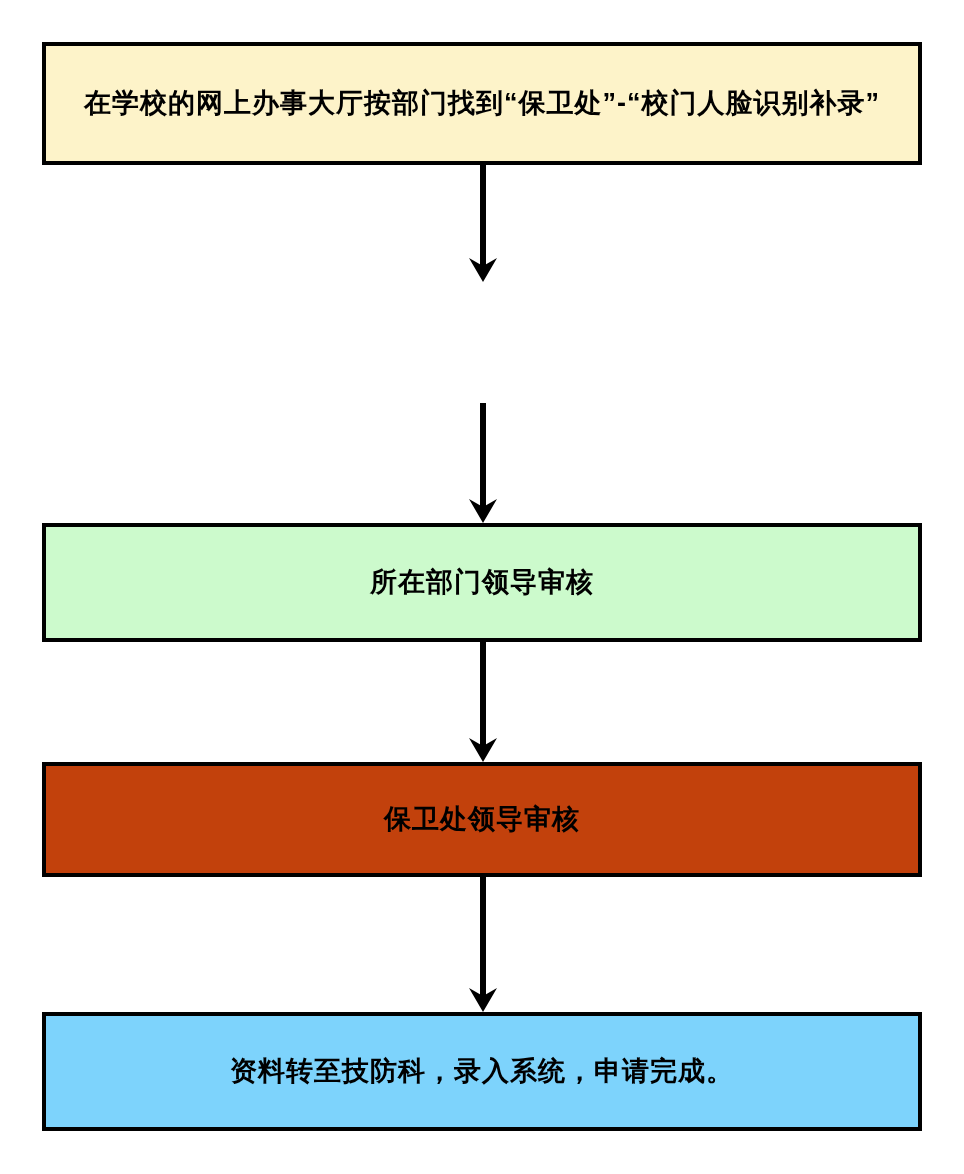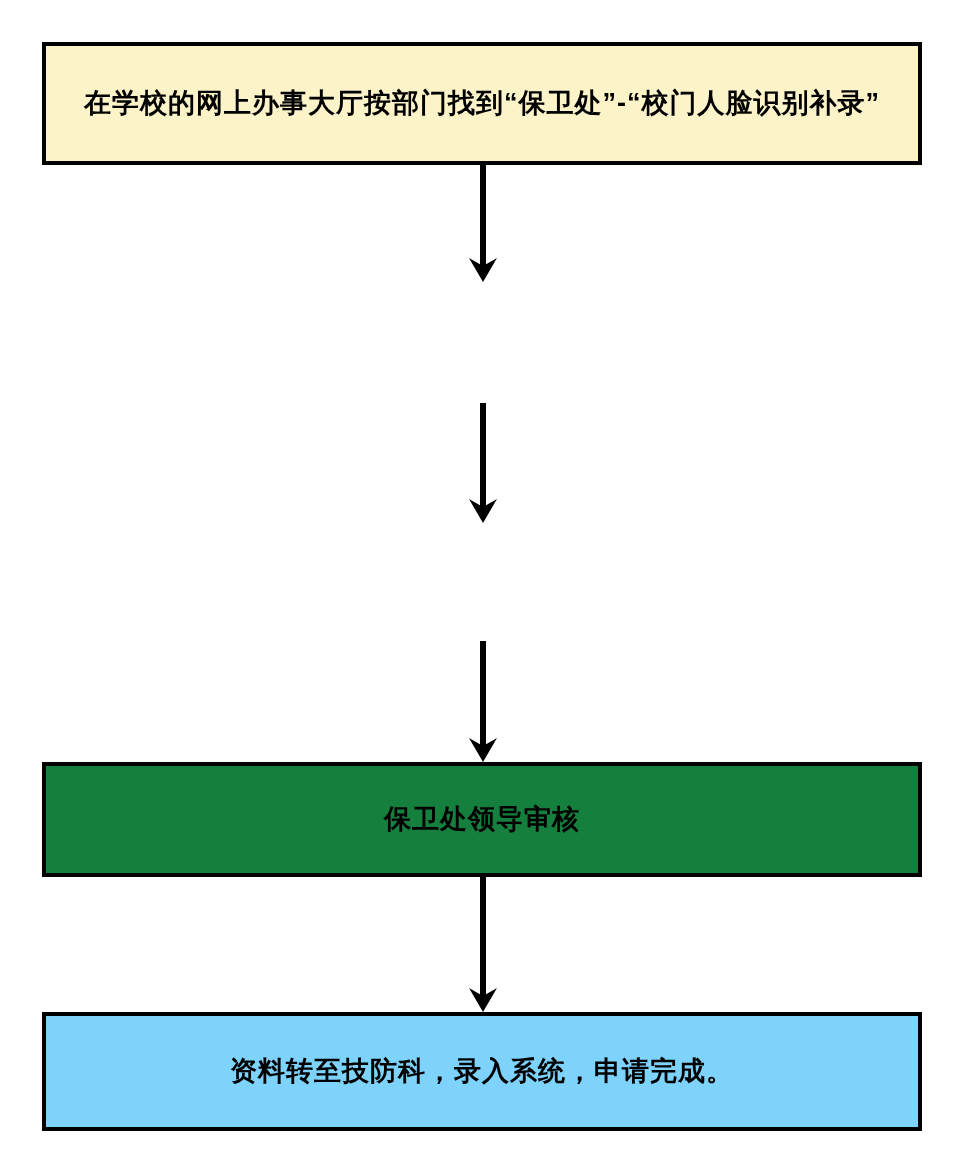--- a/index.html
+++ b/index.html
@@ -73,29 +73,32 @@
   </div>
 
 
   <div class="arrow a2">
     <div class="shaft" style="background: rgb(0, 0, 0);"></div>
     <svg class="head" width="28" height="24" viewBox="0 0 28 24">
       <polygon points="0,0 14,8 28,0 14,24" fill="#000000"></polygon>
     </svg>
   </div>
 
+  <div class="step s3" style="background: rgb(204, 250, 204);">
+    <span class="step-text">所在部门领导审核</span>
+  </div>
 
   <div class="arrow a3">
     <div class="shaft" style="background: rgb(0, 0, 0);"></div>
     <svg class="head" width="28" height="24" viewBox="0 0 28 24">
       <polygon points="0,0 14,8 28,0 14,24" fill="#000000"></polygon>
     </svg>
   </div>
 
-  <div class="step s4" style="background: #15803d;">
+  <div class="step s4" style="background: #c2410c;">
     <span class="step-text">保卫处领导审核</span>
   </div>
 
   <div class="arrow a4">
     <div class="shaft" style="background: rgb(0, 0, 0);"></div>
     <svg class="head" width="28" height="24" viewBox="0 0 28 24">
       <polygon points="0,0 14,8 28,0 14,24" fill="#000000"></polygon>
     </svg>
   </div>
 

